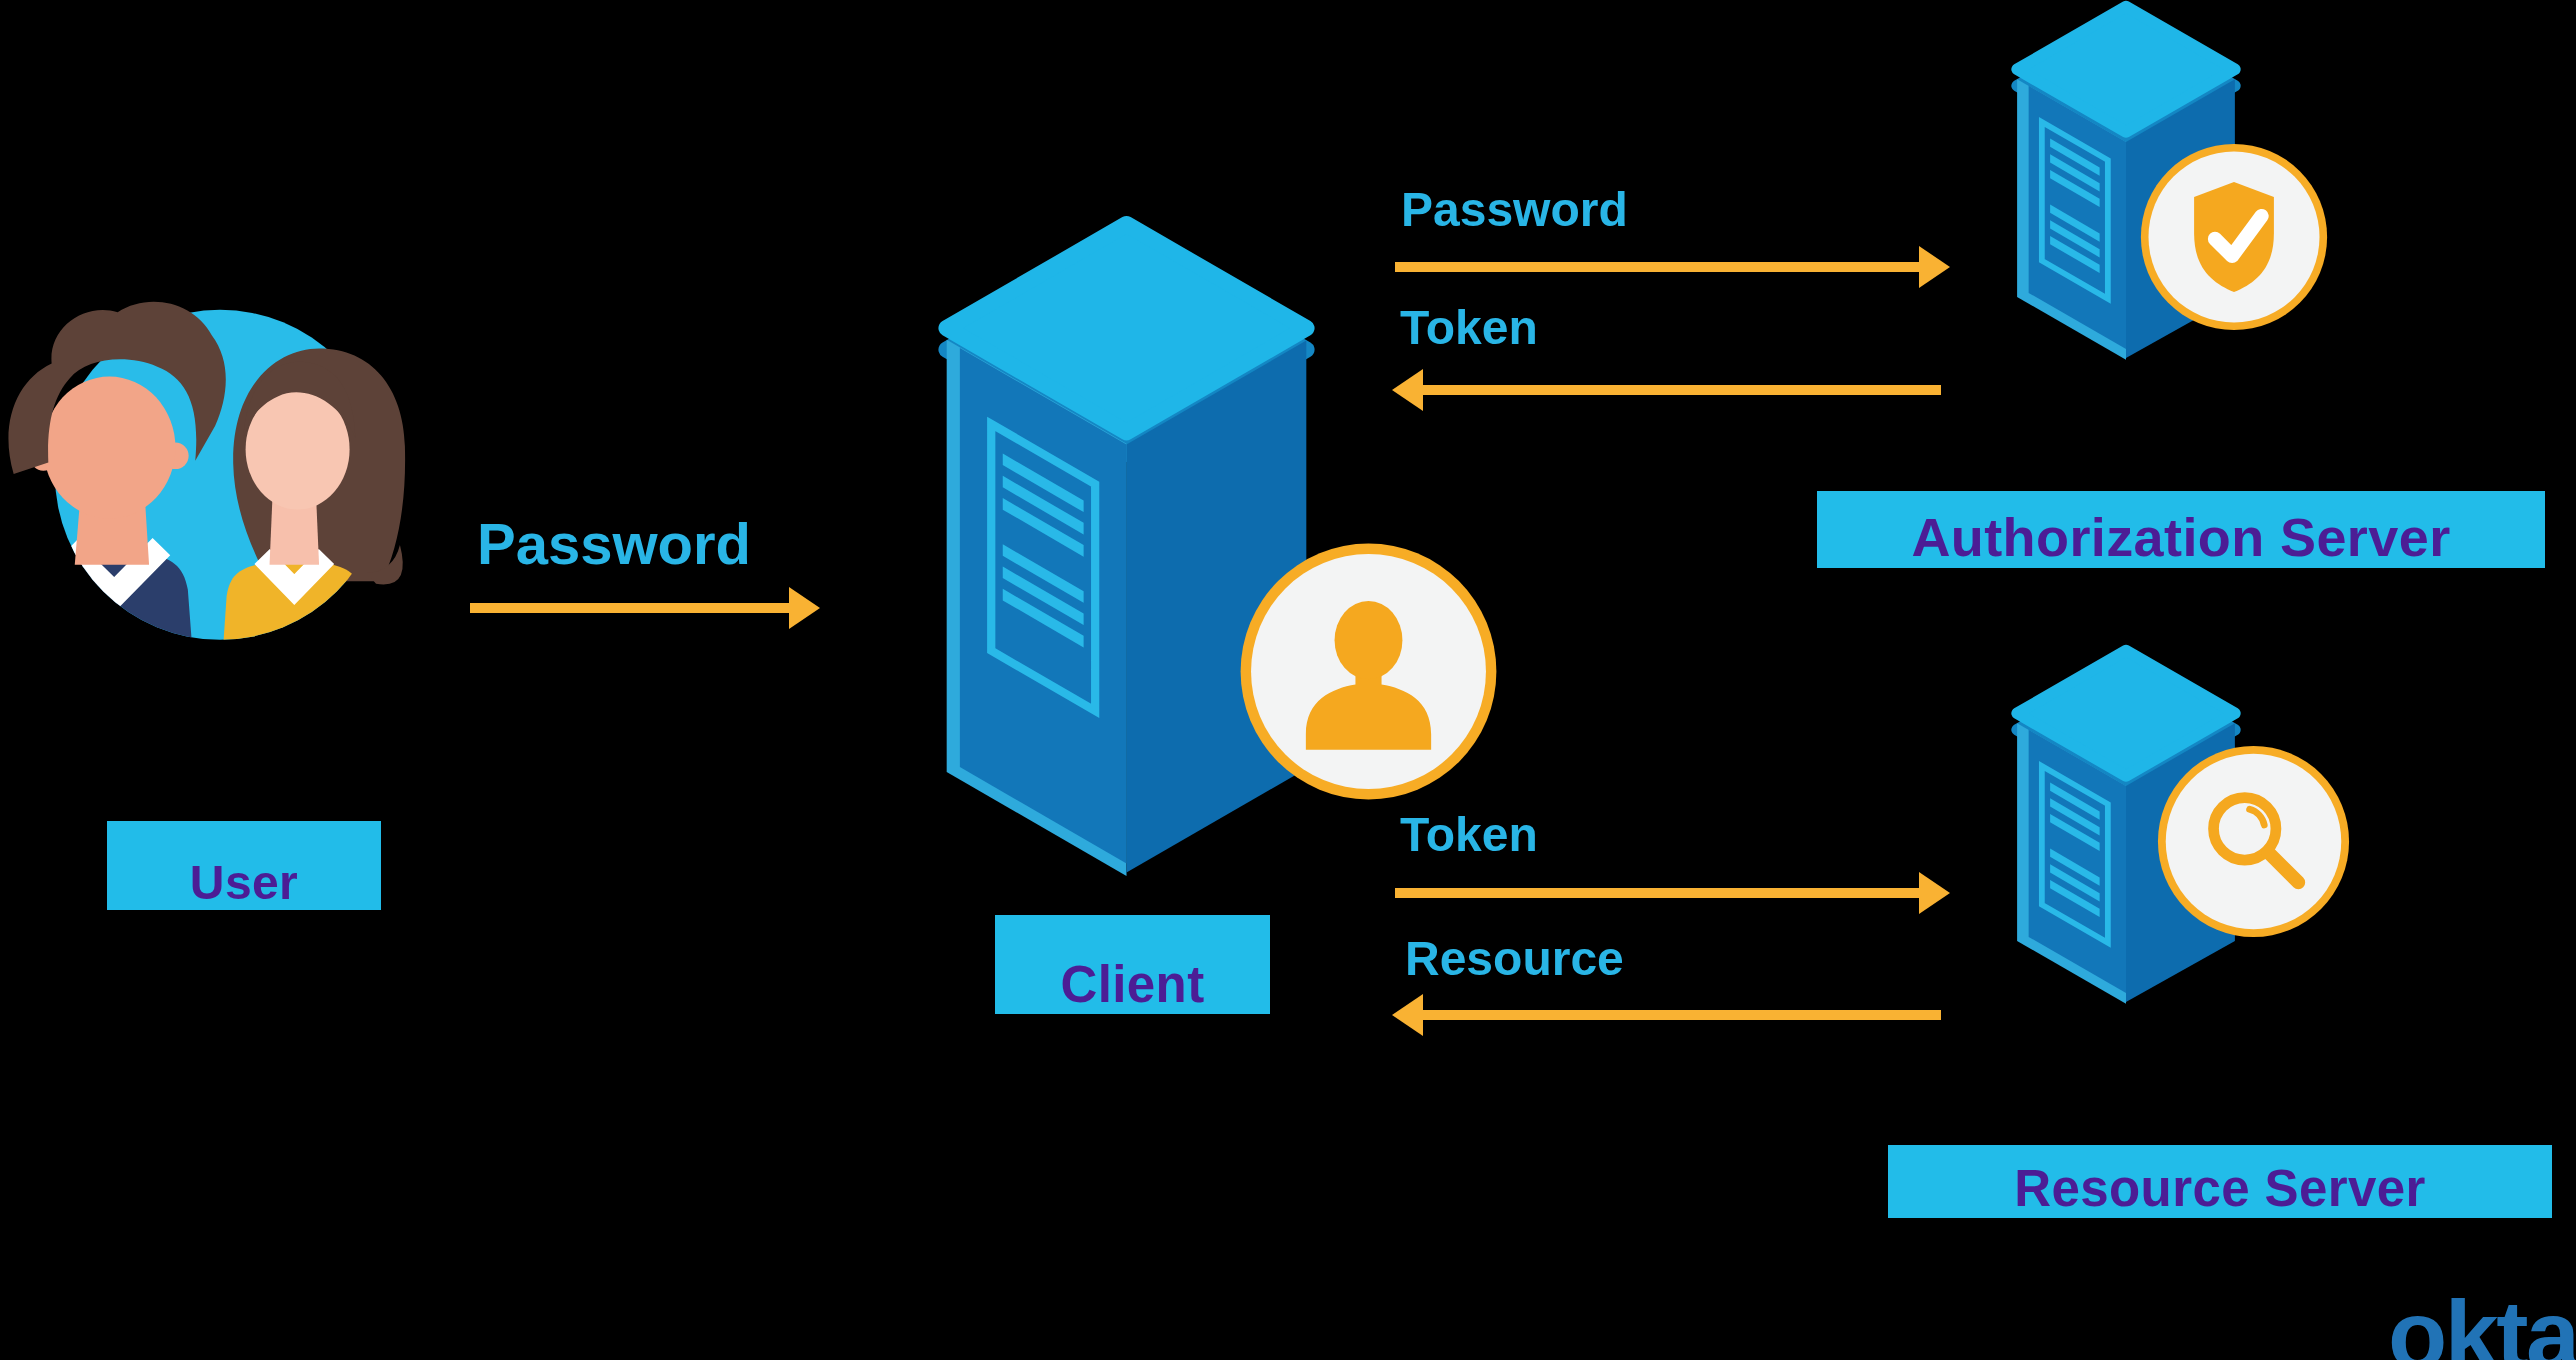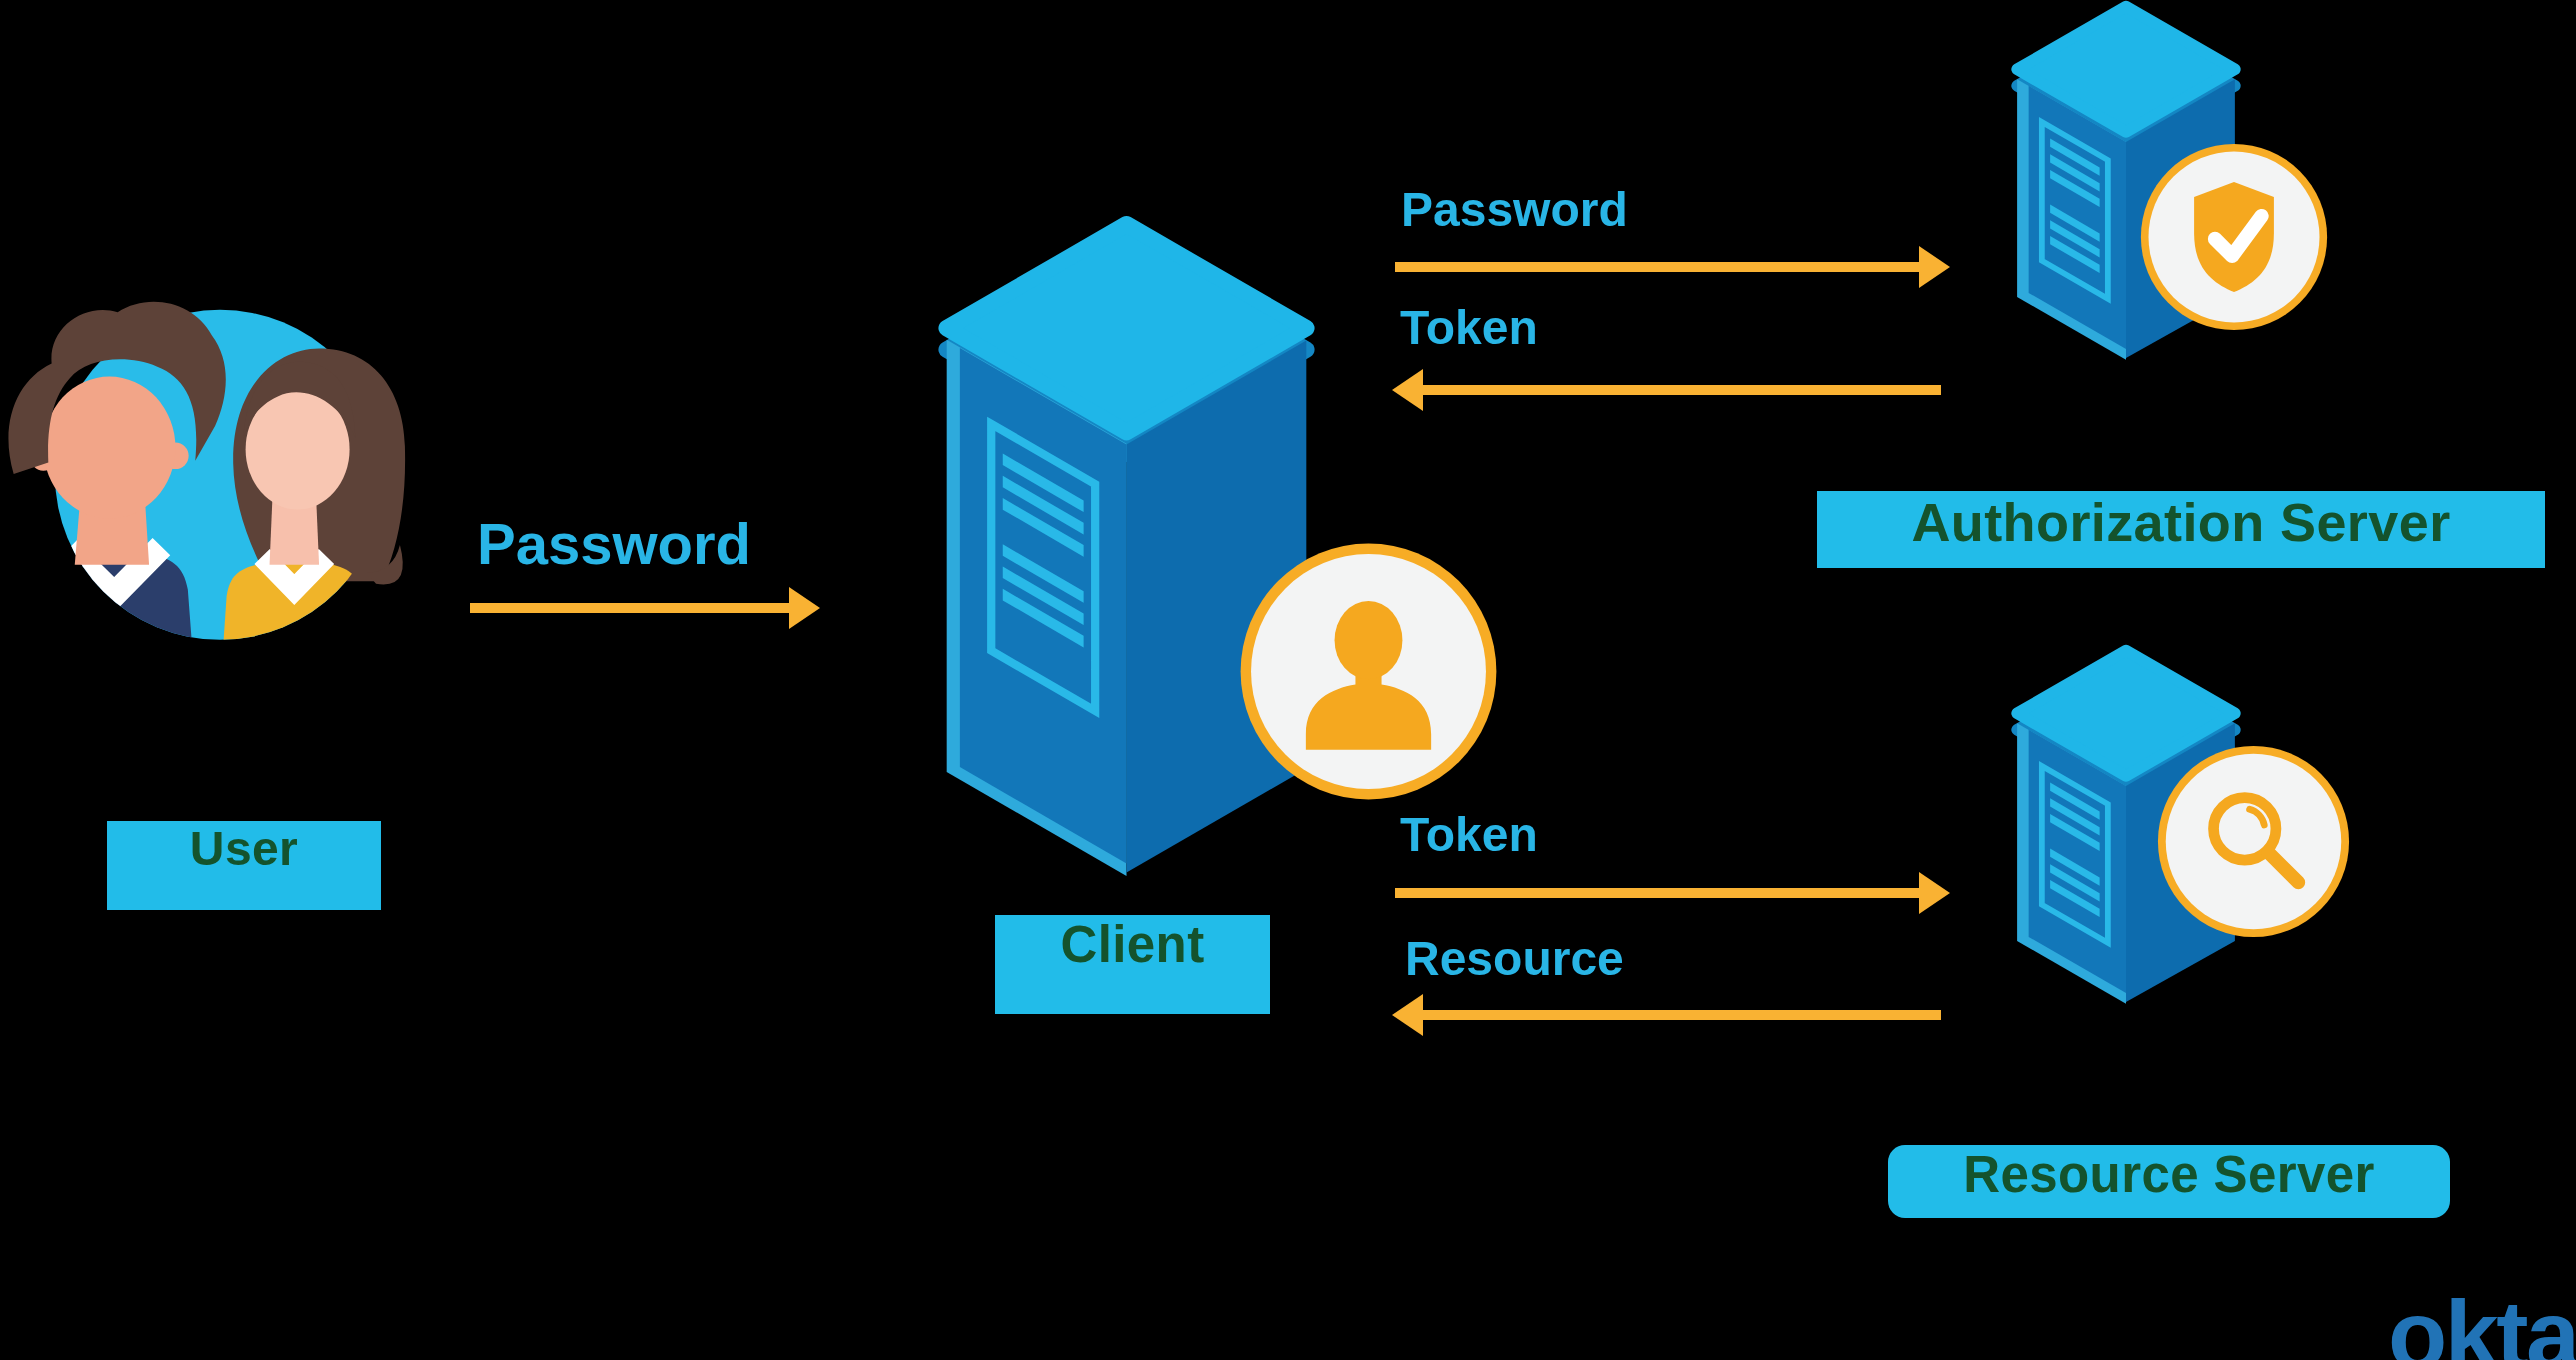--- a/index.html
+++ b/index.html
@@ -3,22 +3,22 @@
 <meta charset="utf-8">
 <style>
   html,body{margin:0;padding:0;background:#000;}
   .stage{
     position:relative;width:2576px;height:1360px;background:#000;overflow:hidden;
     font-family:"Liberation Sans",sans-serif;
   }
   .abs{position:absolute;}
   
   .node-label{
-    position:absolute;background:#22BCE9;color:#14532d;font-weight:700;
-    display:flex;align-items:flex-start;justify-content:center;letter-spacing:0.4px;
+    position:absolute;background:#22BCE9;color:#4c1d95;font-weight:700;
+    display:flex;align-items:flex-end;justify-content:center;letter-spacing:0.4px;
   }
   
   .flow-label{
     position:absolute;color:#29B5E6;font-weight:700;text-align:left;white-space:nowrap;
   }
   
   .arrow{position:absolute;height:10px;background:#F9B233;}
   .arrow.right::after{
     content:"";position:absolute;right:-30.5px;top:50%;transform:translateY(-50%);
     border-left:31px solid #F9B233;border-top:21.5px solid transparent;border-bottom:21.5px solid transparent;
@@ -163,20 +163,20 @@
   </div>
   <div class="abs" style="left:2156px;top:744px;width:195px;height:195px;">
     <svg width="195" height="195" viewBox="0 0 200 200">
       <circle cx="100" cy="100" r="98" fill="#F7AC25"></circle>
       <circle cx="100" cy="100" r="90" fill="#F3F4F4"></circle>
       <circle cx="91" cy="87" r="32" stroke="#F5A81F" stroke-width="11" fill="none"></circle>
       <path d="M96,67 A21,21 0 0 1 111,83" stroke="#F5A81F" stroke-width="7" fill="none" stroke-linecap="round"></path>
       <line x1="115" y1="111" x2="146" y2="142" stroke="#F5A81F" stroke-width="14" stroke-linecap="round"></line>
     </svg>
   </div>
-  <div class="node-label" style="left:1888px;top:1145px;width:562px;height:73px;font-size:51px;border-radius:17px;">
+  <div class="node-label" style="left:1888px;top:1145px;width:664px;height:73px;font-size:51px;">
     <span>Resource Server</span>
   </div>
 
   <div class="logo" style="left:2388px;top:1279px;">okta</div>
 
 </div>
 
 
 </body></html>

